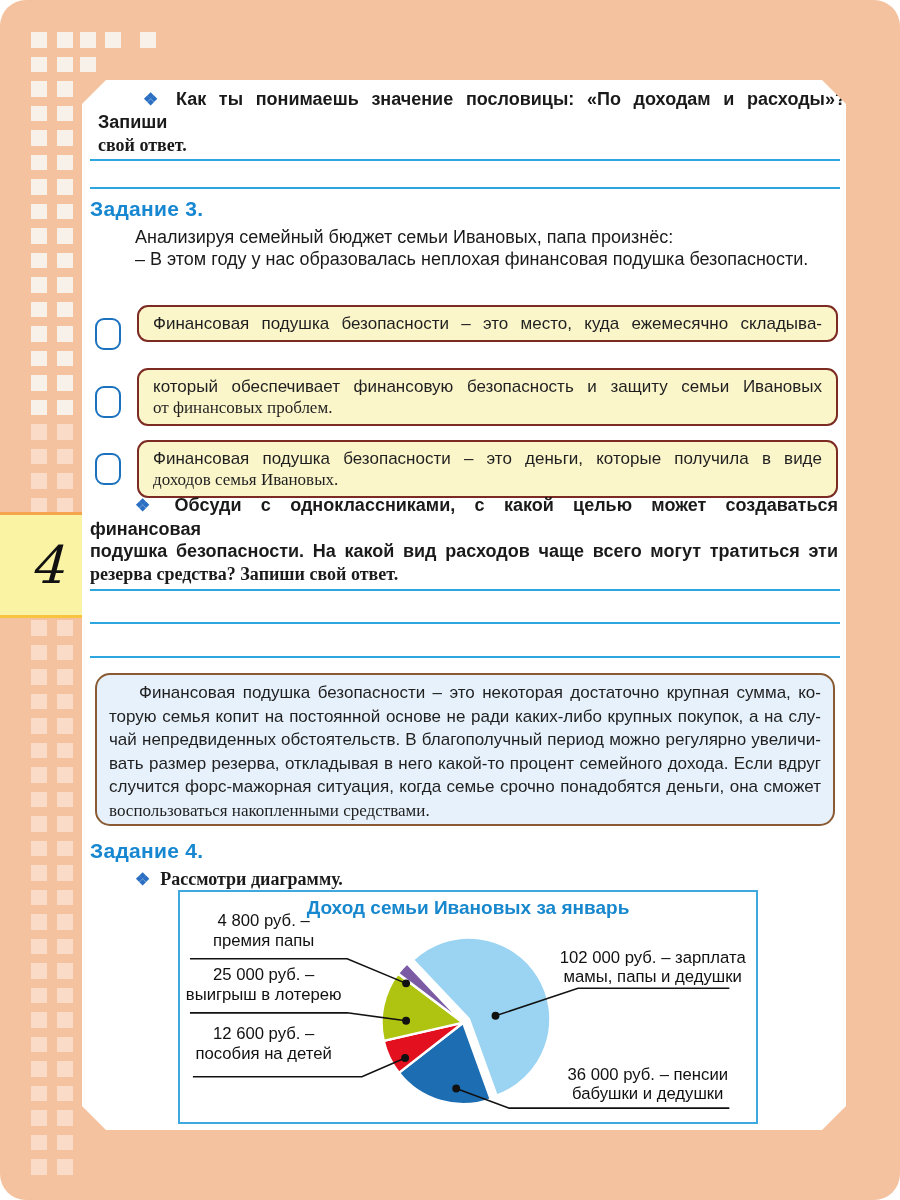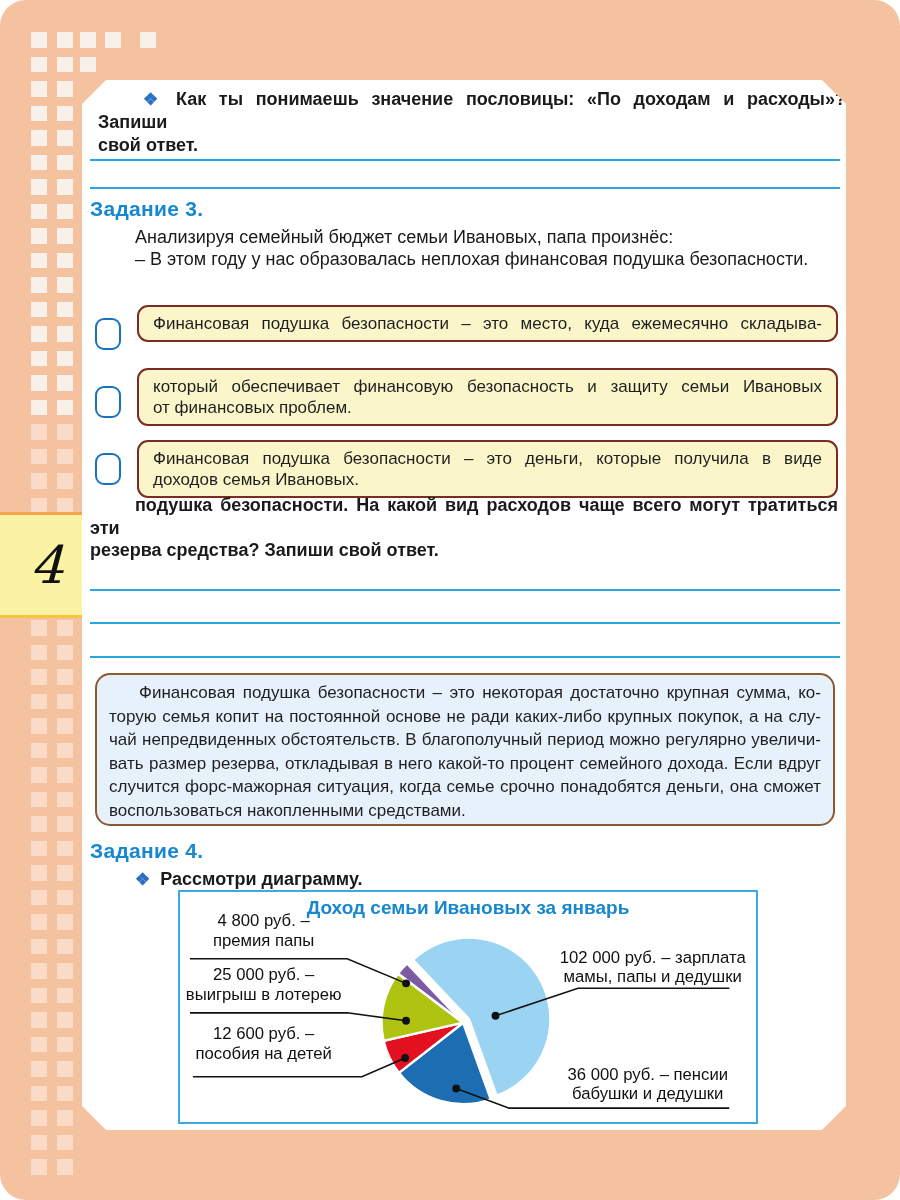--- a/index.html
+++ b/index.html
@@ -12,21 +12,21 @@
             border-top:3px solid #F5A54E;border-bottom:3px solid #F8C43F;z-index:3;
             display:flex;align-items:center;justify-content:center;}
   .page-num{font-family:"DejaVu Serif",serif;font-style:italic;font-size:52px;color:#111;
             padding-left:22px;transform:skewX(-4deg);}
   .panel{position:absolute;left:82px;top:80px;width:764px;height:1050px;background:#fff;z-index:2;
          clip-path:polygon(24px 0,740px 0,764px 24px,764px 1026px,740px 1050px,24px 1050px,0 1026px,0 24px);}
   .abs{position:absolute;}
   .para{font-size:18px;line-height:23px;}
   .bold{font-weight:bold;}
   .jl{text-align:justify;text-align-last:justify;}
-  .jl-last{text-align-last:left;}
+  .jl-last{text-align-last:left;font-family:Liberation Serif, serif;}
   .ind .jl:first-child{text-indent:45px;}
   .ind2 .jl:first-child{text-indent:30px;}
   .blt{color:#2B6FC3;margin-right:10px;font-size:17px;}
   .plain{white-space:pre-line;}
   .rule{position:absolute;left:8px;width:750px;border-top:2.5px solid #2BA6DE;}
   .h-task{position:absolute;left:8px;font-size:21px;line-height:26px;font-weight:bold;color:#1687D0;letter-spacing:.3px;}
   .checkbox{position:absolute;left:13px;width:26px;height:32px;background:#fff;
             border:2.5px solid #1A71BE;border-radius:9px;box-sizing:border-box;}
   .opt-box{position:absolute;left:55px;width:701px;box-sizing:border-box;background:#FBF5CA;
            border:2px solid #7B2B22;border-radius:11px;padding:6px 14px;
@@ -170,20 +170,21 @@
           <div class="jl jl-last">от финансовых проблем.</div>
         </div>
 
       <div class="checkbox" style="top:373px;"></div>
       <div class="opt-box" style="top:360px;">
           <div class="jl">Финансовая подушка безопасности – это деньги, которые получила в виде</div>
           <div class="jl jl-last">доходов семья Ивановых.</div>
         </div>
 
       <div class="abs para bold ind" style="left:8px;top:414px;width:748px;line-height:22.5px;">
+          <div class="jl"><span class="blt">❖</span>Обсуди с одноклассниками, с какой целью может создаваться финансовая</div>
           <div class="jl">подушка безопасности. На какой вид расходов чаще всего могут тратиться эти</div>
           <div class="jl jl-last">резерва средства? Запиши свой ответ.</div>
         </div>
 
       <div class="rule" style="top:509px;"></div>
       <div class="rule" style="top:542px;"></div>
       <div class="rule" style="top:576px;"></div>
 
       <div class="info-box ind2" style="top:593px;">
           <div class="jl">Финансовая подушка безопасности – это некоторая достаточно крупная сумма, ко-</div>

